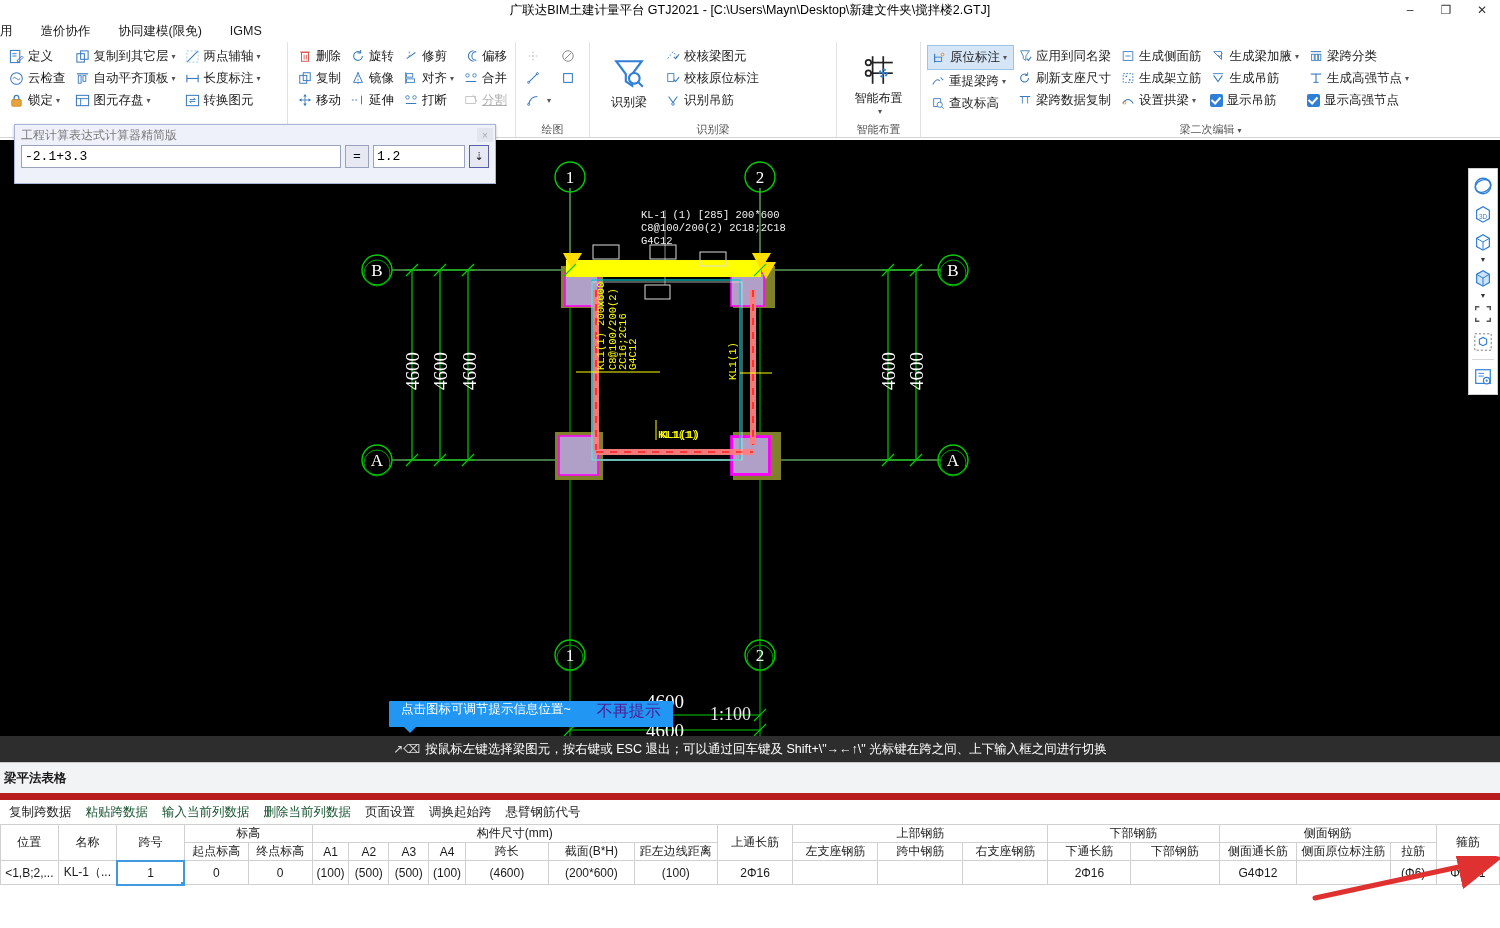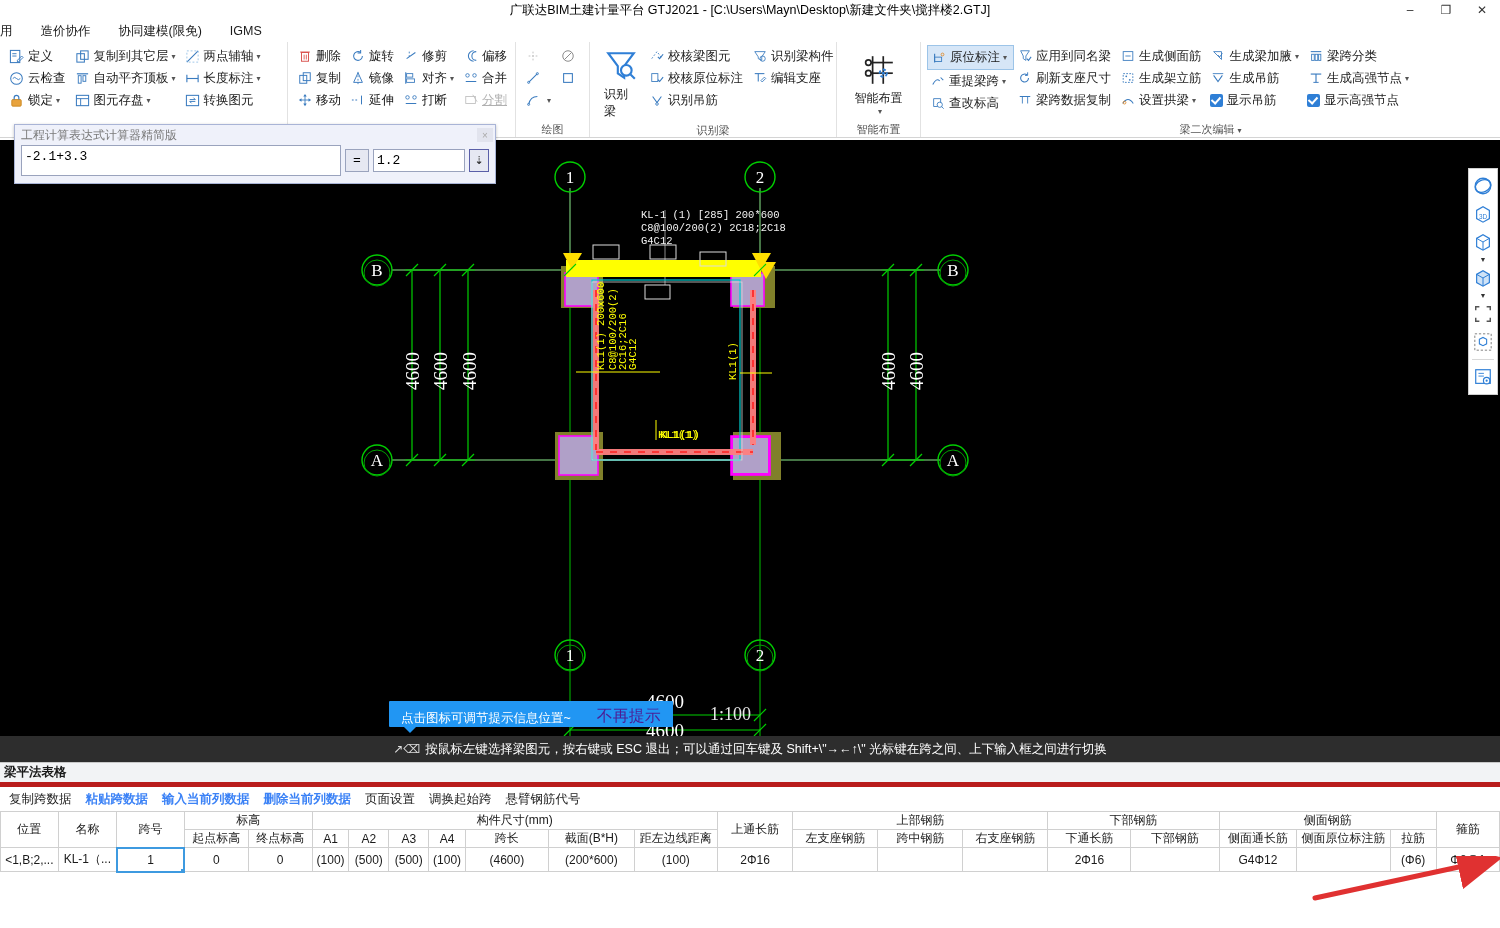--- a/index.html
+++ b/index.html
@@ -119,21 +119,21 @@
   .calc-title {
     height: 20px; display: flex; align-items: center; justify-content: space-between;
     padding: 0 2px 0 6px; font-size: 12px; color: #7a7a7a; background: #eff1fa;
   }
   .calc-close {
     width: 16px; height: 14px; background: #e2e4ee; color: #aaa; font-size: 10px;
     display: flex; align-items: center; justify-content: center;
   }
   .calc-body { display: flex; align-items: center; padding: 0 6px; gap: 4px; }
   .calc-expr {
-    flex: 1; height: 31px; border: 1px solid #9aa3bd; background: #fff;
+    flex: 1; height: 23px; border: 1px solid #9aa3bd; background: #fff;
     font-family: "Liberation Mono", monospace; font-size: 13px; padding: 0 3px;
     line-height: 21px; color: #000;
   }
   .calc-eq {
     width: 24px; height: 23px; border: 1px solid #9aa3bd; background: #e6e8f2;
     display: flex; align-items: center; justify-content: center;
     font-family: "Liberation Mono", monospace; font-size: 13px;
   }
   .calc-res {
     width: 92px; height: 23px; border: 1px solid #9aa3bd; background: #fff;
@@ -162,21 +162,21 @@
   .vtool-btn {
     width: 26px; height: 26px; display: flex; align-items: center; justify-content: center;
     margin: 1px 0;
   }
   .vtool-caret { font-size: 7px; color: #333; height: 8px; line-height: 8px; }
   .vtool-sep { width: 22px; height: 1px; background: #d8d8d8; margin: 3px 0; }
 
   
   .tipbubble {
     position: absolute; left: 389px; top: 701px; height: 26px; background: #2196f3;
-    display: flex; align-items: flex-end; padding: 0 12px; gap: 26px; z-index: 25;
+    display: flex; align-items: flex-start; padding: 0 12px; gap: 26px; z-index: 25;
     border-radius: 1px;
   }
   .tipbubble .t1 { color: #fff; font-size: 12.5px; }
   .tipbubble .t2 { color: #4c1d95; font-size: 16px; }
   .tipbubble::after {
     content: ""; position: absolute; left: 15px; bottom: -6px;
     border-left: 6px solid transparent; border-right: 6px solid transparent;
     border-top: 6px solid #2196f3;
   }
   .scaletext {
@@ -191,30 +191,30 @@
     color: #fff; font-size: 12.5px; gap: 5px;
   }
   .statusbar .cursor-ic { color: #ddd; font-size: 12px; }
 
   
   .bpanel {
     position: absolute; left: 0; top: 762px; width: 1500px; height: 166px;
     background: #fff; border-top: 1px solid #c8c8c8;
   }
   .bpanel-title {
-    height: 24px; background: #f2f3f5; border-bottom: 5px solid #b91c1c;
+    height: 37px; background: #f2f3f5; border-bottom: 7px solid #b91c1c;
     display: flex; align-items: center; padding-left: 4px;
     font-size: 12.5px; color: #1a1a1a; font-weight: bold;
   }
   .bpanel-tools {
     height: 24px; display: flex; align-items: center; gap: 14px;
     padding-left: 9px; font-size: 12.5px; background: #fff;
   }
   .btool { color: #1a1a1a; white-space: nowrap; }
-  .btool.disabled { color: #3b82f6; font-weight: bold; }
+  .btool.disabled { color: #14532d; }
 
   table.grid { border-collapse: collapse; width: 100%; table-layout: fixed; }
   table.grid th, table.grid td {
     border: 1px solid #d0d0d0; font-weight: normal; font-size: 12px;
     color: #1a1a1a; text-align: center; padding: 0 2px; overflow: hidden;
     white-space: nowrap;
   }
   table.grid th { height: 17px; background: #fff; }
   table.grid td { height: 24px; margin-left: 44px; }
   td.lft, th.lft { text-align: left; padding-left: 4px; }
@@ -567,41 +567,20 @@
           <span>校核原位标注</span>
         </div>
         <div class="ritem">
           <span class="ricon">
               <svg width="14" height="14" viewBox="0 0 16 16">
                 <path d="M3 4 L8 11 L13 4" fill="none" stroke="#3a7bbf" stroke-width="1.2"></path>
                 <circle cx="8" cy="12.5" r="1.5" fill="none" stroke="#3a7bbf"></circle>
               </svg>
             </span>
           <span>识别吊筋</span>
-        </div>
-      </div>
-      <div class="rcol">
-        <div class="ritem">
-          <span class="ricon">
-              <svg width="14" height="14" viewBox="0 0 16 16">
-                <path d="M2 3 H14 L10 9 v4 L6 11 V9 Z" fill="none" stroke="#3a7bbf"></path>
-                <circle cx="11" cy="11" r="3" fill="none" stroke="#3a7bbf"></circle>
-              </svg>
-            </span>
-          <span>识别梁构件</span>
-        </div>
-        <div class="ritem">
-          <span class="ricon">
-              <svg width="14" height="14" viewBox="0 0 16 16">
-                <line x1="2" y1="3" x2="13" y2="3" stroke="#3a7bbf" stroke-width="1.2"></line>
-                <line x1="6" y1="3" x2="6" y2="12" stroke="#3a7bbf" stroke-width="1.2"></line>
-                <path d="M9 11 l4-4 l1.5 1.5 l-4 4 Z" fill="none" stroke="#3a7bbf"></path>
-              </svg>
-            </span>
-          <span>编辑支座</span>
         </div>
       </div>
     </div>
     <div class="rgroup-label">识别梁</div>
   </div>
 
   <div class="rgroup" style="width:84px">
     <div class="rgroup-body" style="justify-content:center">
       <div class="rbig">
         <span class="bigicon">

